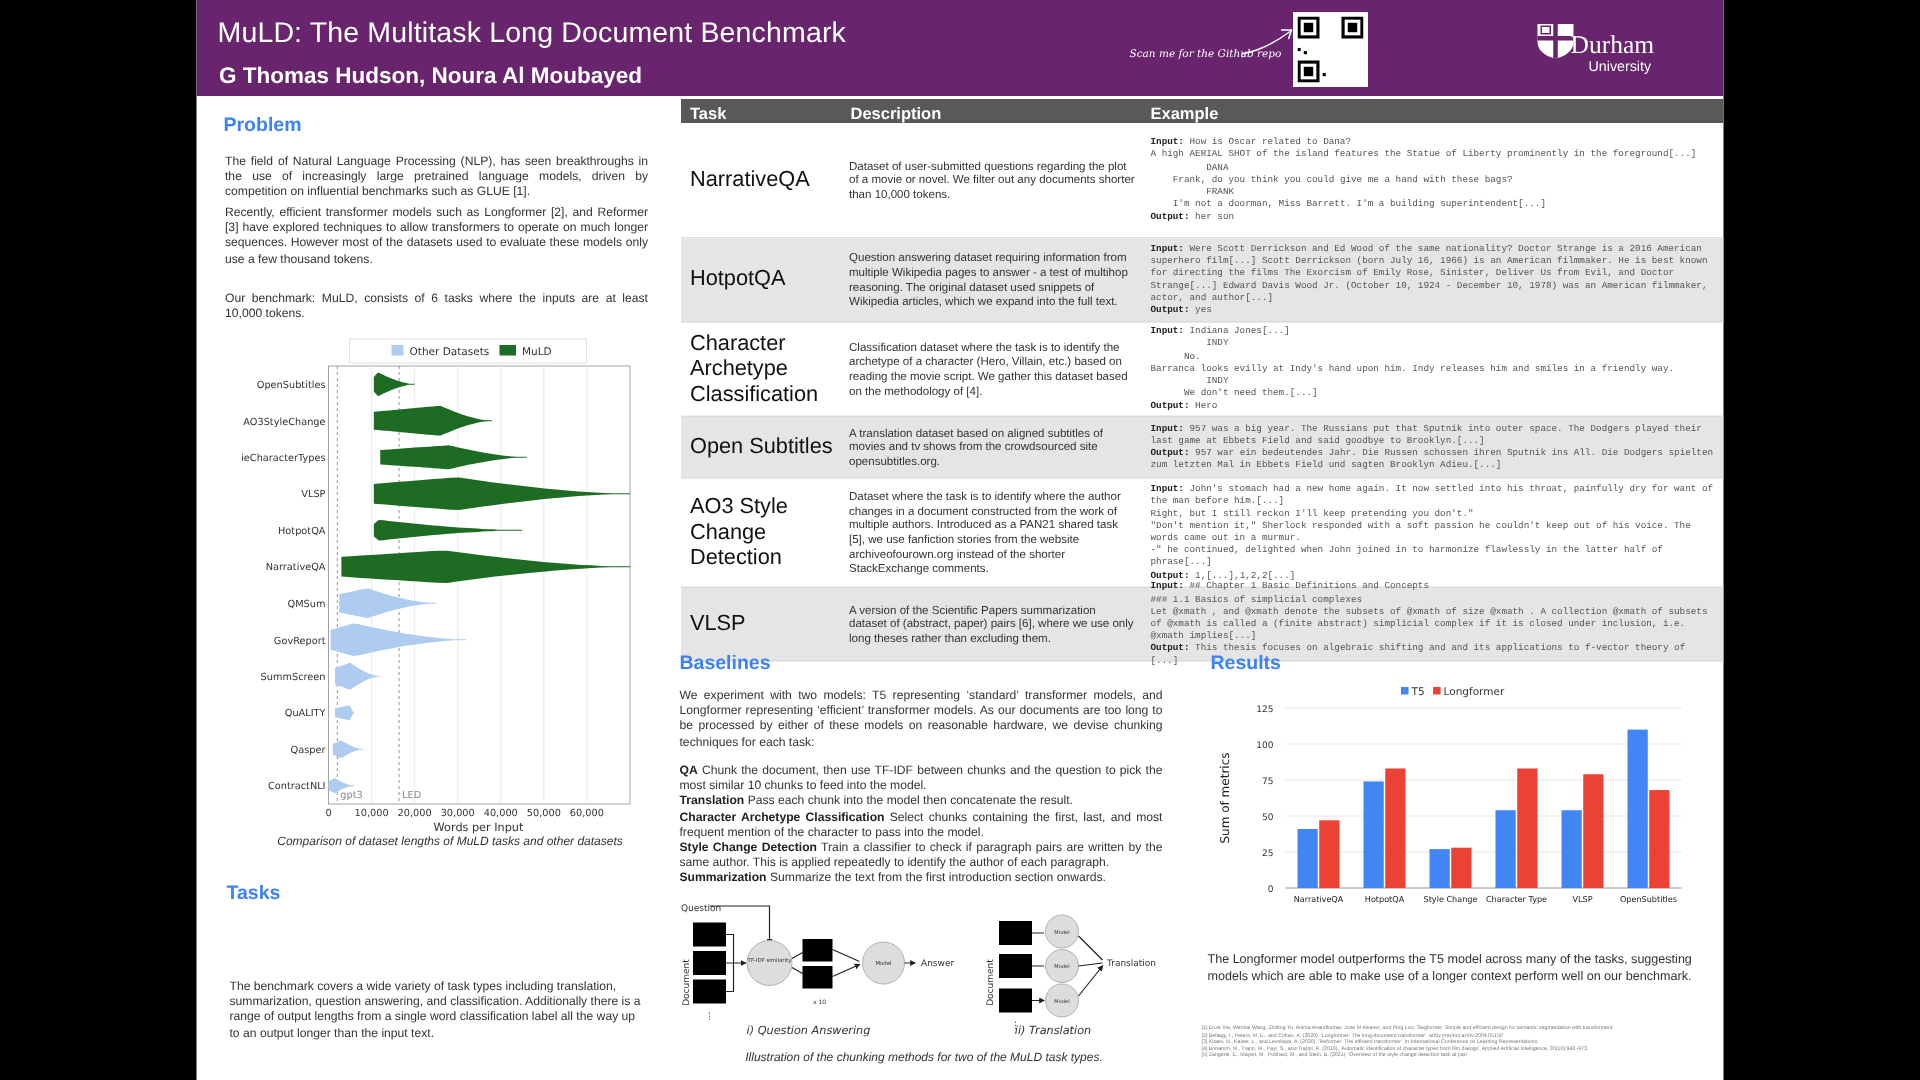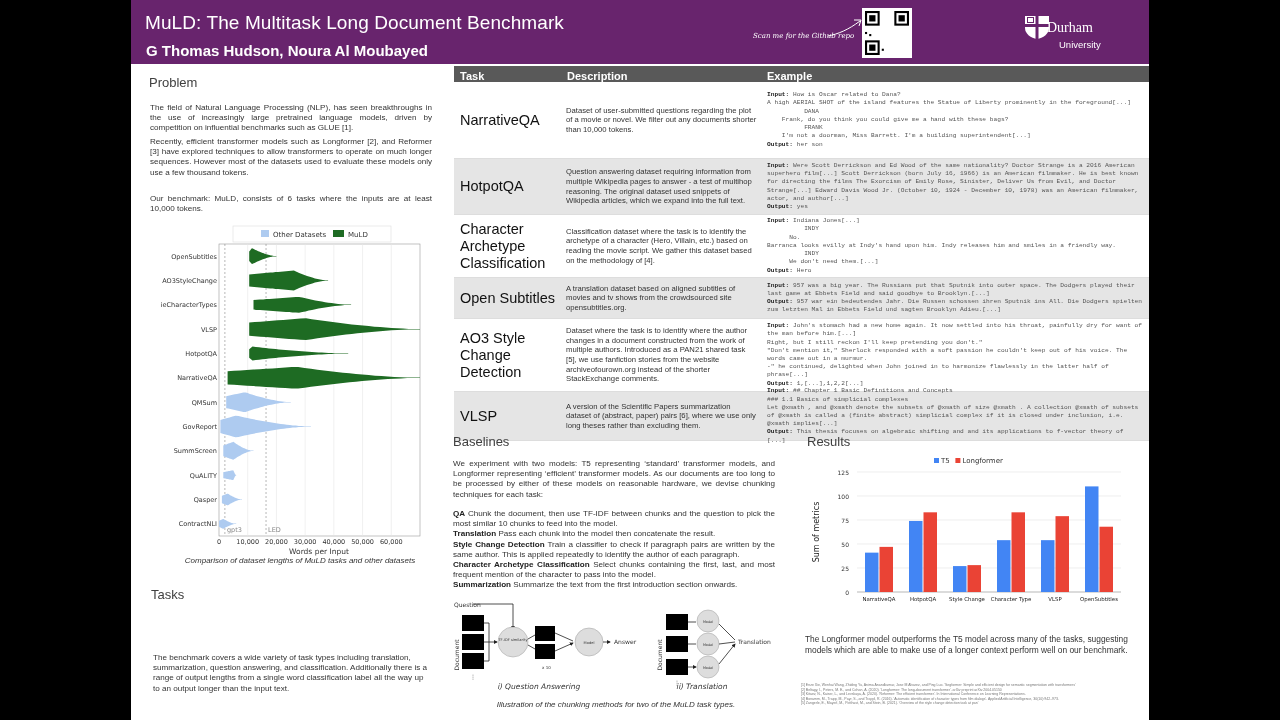--- a/index.html
+++ b/index.html
@@ -6,24 +6,24 @@
   html,body{width:1280px;height:720px;background:#000;overflow:hidden;font-family:"Liberation Sans",sans-serif;color:#222}
   #poster{position:absolute;left:131px;top:0;width:1018px;height:720px;background:#fff;overflow:hidden}
   #header{position:absolute;left:0;top:0;width:1018px;height:64px;background:#68246d}
   #title{position:absolute;left:14px;top:12px;font-size:19px;font-weight:normal;color:#fff;letter-spacing:.1px}
   #authors{position:absolute;left:15px;top:42px;font-size:15px;font-weight:bold;color:#fff}
   #scan-note{position:absolute;left:622px;top:32px;font-size:7px;font-style:italic;color:#fff;font-family:"DejaVu Serif",serif}
   #arrow{position:absolute;left:695px;top:16px;width:40px;height:22px}
   #qr{position:absolute;left:731px;top:8px;width:50px;height:50px;background:#fff;padding:3px}
   #durham{position:absolute;left:892px;top:14px;width:85px;height:38px}
   #durham .shield{position:absolute;left:0;top:0;width:28px;height:26px}
-  #durham .name{position:absolute;left:24px;top:6px;font-family:"Liberation Serif",serif;font-size:14px;color:#fff}
+  #durham .name{position:absolute;left:24px;top:6px;font-family:"Liberation Serif",serif;font-size:17px;color:#fff}
   #durham .uni{position:absolute;left:36px;top:25px;font-size:9.5px;color:#fff}
 
-  .h2{font-size:13px;font-weight:normal;color:#404040}
+  .h2{font-size:13px;font-weight:bold;color:#3b82f6}
   .body{font-size:8.1px;line-height:10.2px;color:#333;text-align:justify}
   #problem-h{position:absolute;left:18px;top:75px}
   #problem-p1{position:absolute;left:19px;top:103px;width:282px}
   #problem-p2{position:absolute;left:19px;top:137px;width:282px}
   #problem-p3{position:absolute;left:19px;top:194px;width:282px}
 
   #violin{position:absolute;left:30px;top:224px;width:270px;height:345px}
   #violin-caption{position:absolute;left:24px;top:556px;width:290px;font-size:8px;font-style:italic;color:#333;text-align:center}
 
   #tasks-h{position:absolute;left:20px;top:587px}
@@ -227,22 +227,22 @@
 Let @xmath , and @xmath denote the subsets of @xmath of size @xmath . A collection @xmath of subsets of @xmath is called a (finite abstract) simplicial complex if it is closed under inclusion, i.e. @xmath implies[...]</span>
 <b>Output:</b><span> This thesis focuses on algebraic shifting and and its applications to f-vector theory of [...]</span></div>
     </div>
   </div>
 
   <div id="baselines-h" class="h2">Baselines</div>
   <p id="baselines-intro" class="body">We experiment with two models: T5 representing ‘standard’ transformer models, and Longformer representing ‘efficient’ transformer models. As our documents are too long to be processed by either of these models on reasonable hardware, we devise chunking techniques for each task:</p>
   <div id="baselines-list" class="body">
     <p><b>QA</b><span> Chunk the document, then use TF-IDF between chunks and the question to pick the most similar 10 chunks to feed into the model.</span></p>
     <p><b>Translation</b><span> Pass each chunk into the model then concatenate the result.</span></p>
+    <p><b>Character Archetype Classification</b><span> Select chunks containing the first, last, and most frequent mention of the character to pass into the model.</span></p>
     <p><b>Style Change Detection</b><span> Train a classifier to check if paragraph pairs are written by the same author. This is applied repeatedly to identify the author of each paragraph.</span></p>
-    <p><b>Character Archetype Classification</b><span> Select chunks containing the first, last, and most frequent mention of the character to pass into the model.</span></p>
     <p><b>Summarization</b><span> Summarize the text from the first introduction section onwards.</span></p>
   </div>
 
   <svg id="diagram" viewBox="0 0 340 98" font-family="DejaVu Sans, sans-serif">
 
     <text x="7" y="10" font-size="6" fill="#333" id="d-question">Question</text>
     <path d="M26 7 H66 V32" stroke="#222" stroke-width="0.8" fill="none" marker-end="url(#ah)"></path>
     <defs>
         <marker id="ah" markerWidth="5" markerHeight="5" refX="4" refY="2.5" orient="auto">
           <path d="M0 0 L5 2.5 L0 5 Z" fill="#222"></path>

